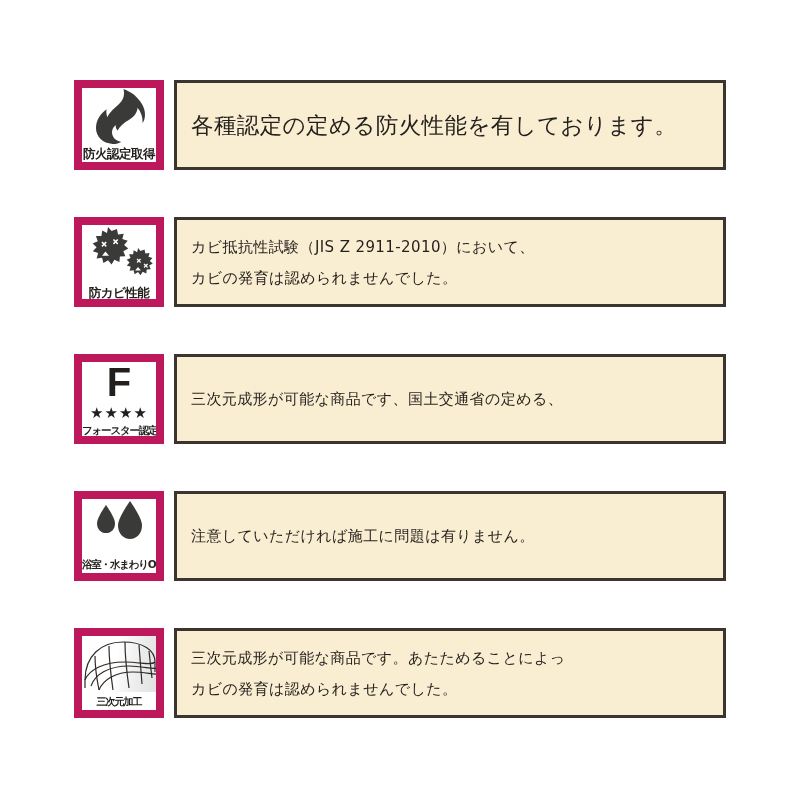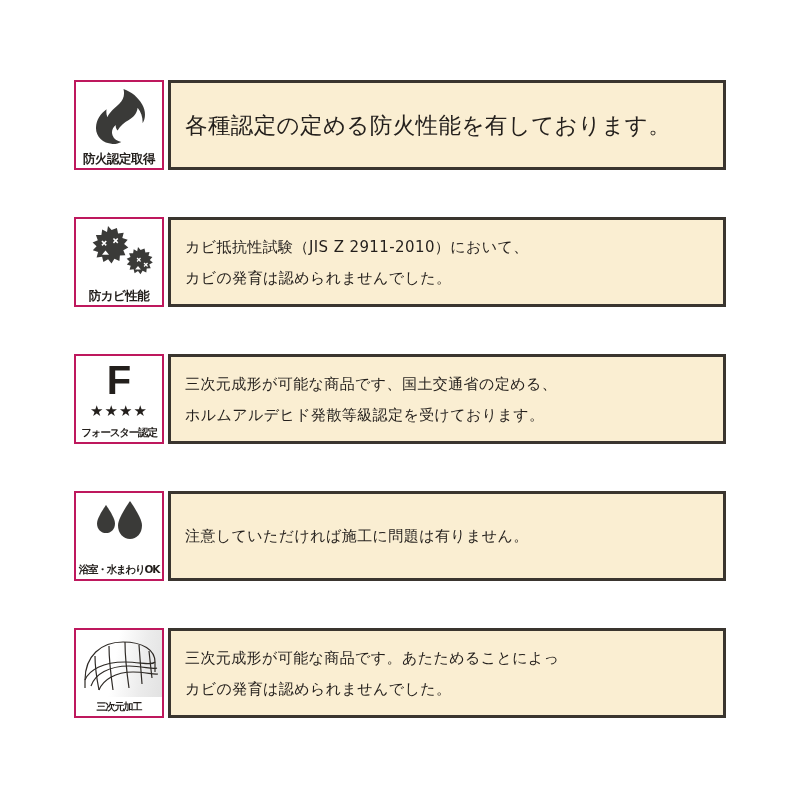--- a/index.html
+++ b/index.html
@@ -28,21 +28,21 @@
     display: flex;
     align-items: stretch;
   }
 
   
   .icon-box {
     position: relative;
     width: 90px;
     height: 90px;
     box-sizing: border-box;
-    border: 2px solid #be185d;
+    border: 8px solid #be185d;
     background: #ffffff;
     flex: 0 0 90px;
     display: flex;
     flex-direction: column;
     align-items: center;
     justify-content: flex-start;
     overflow: hidden;
   }
 
   .icon-art {
@@ -72,21 +72,21 @@
     letter-spacing: -1px;
   }
   .icon-caption.tighter {
     font-size: 10.5px;
     letter-spacing: -1.2px;
   }
 
   
   .text-panel {
     position: relative;
-    margin-left: 4px;
+    margin-left: 10px;
     flex: 1 1 auto;
     height: 90px;
     box-sizing: border-box;
     border: 3px solid #3a352f;
     background: #faeed2;
     display: flex;
     flex-direction: column;
     justify-content: center;
     padding: 1px 12px 0 14px;
   }
@@ -188,21 +188,20 @@
       <div class="icon-art">
         <div class="fstar-wrap">
           <div class="fstar-letter">F</div>
           <div class="fstar-stars">★★★★</div>
         </div>
       </div>
       <div class="icon-caption tighter">フォースター認定</div>
     </div>
     <div class="text-panel">
       <div class="text-line">三次元成形が可能な商品です、国土交通省の定める、</div>
-      <div class="text-line">ホルムアルデヒド発散等級認定を受けております。</div>
     </div>
   </div>
 
   <div class="feature-row">
     <div class="icon-box">
       <div class="icon-art">
         <svg class="drop-svg" viewBox="0 0 60 56">
           <path fill="#3a3a38" d="M17 6c0 0 9 12.5 9 18.4C26 30.2 22 34 17 34S8 30.2 8 24.4C8 18.5 17 6 17 6z"></path>
           <path fill="#3a3a38" d="M41 2c0 0 12 16.6 12 24.4C53 34.2 47.6 40 41 40s-12-5.8-12-13.6C29 18.6 41 2 41 2z"></path>
         </svg>

